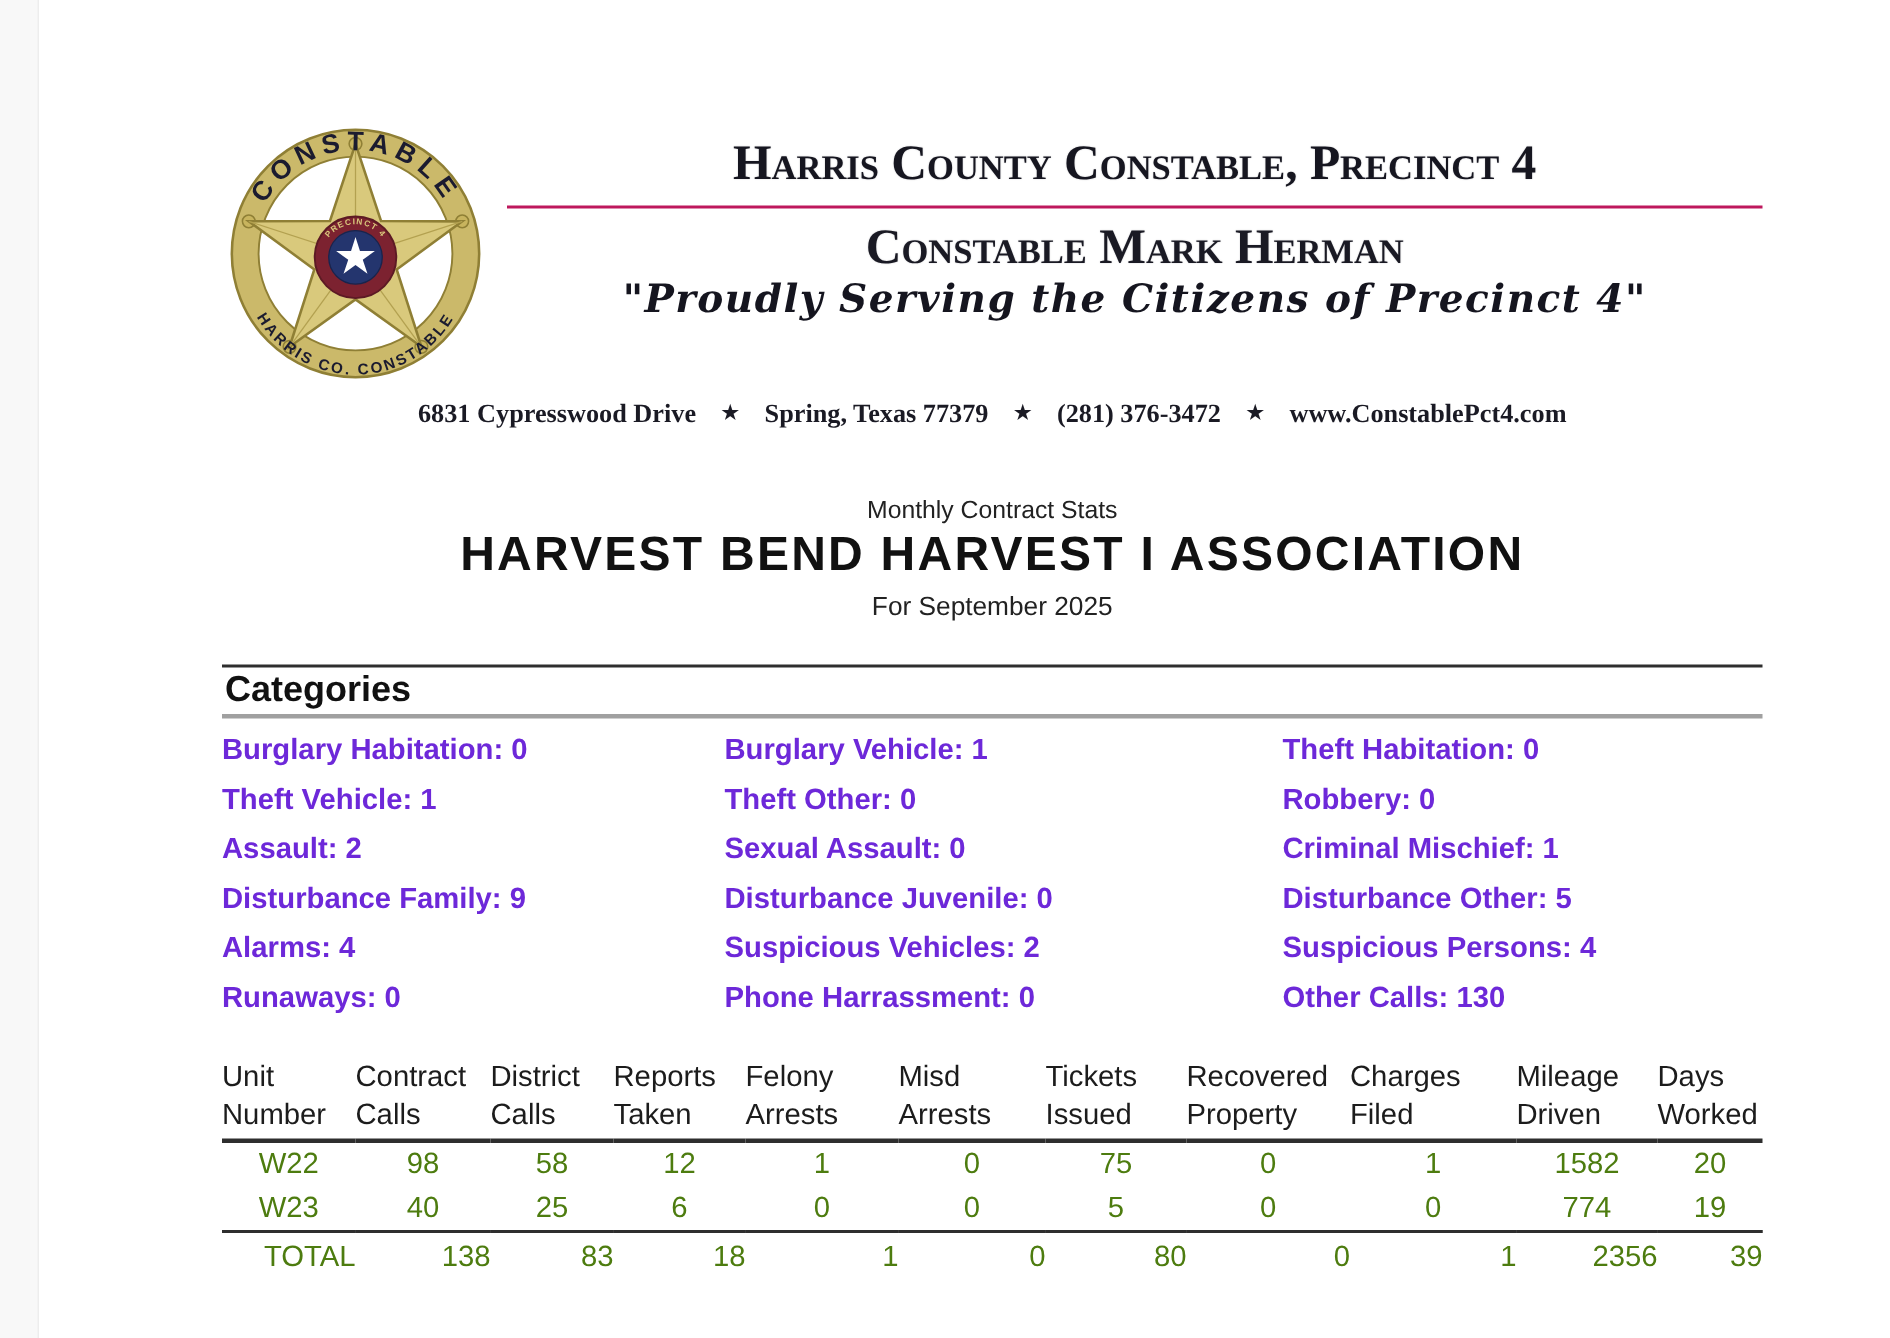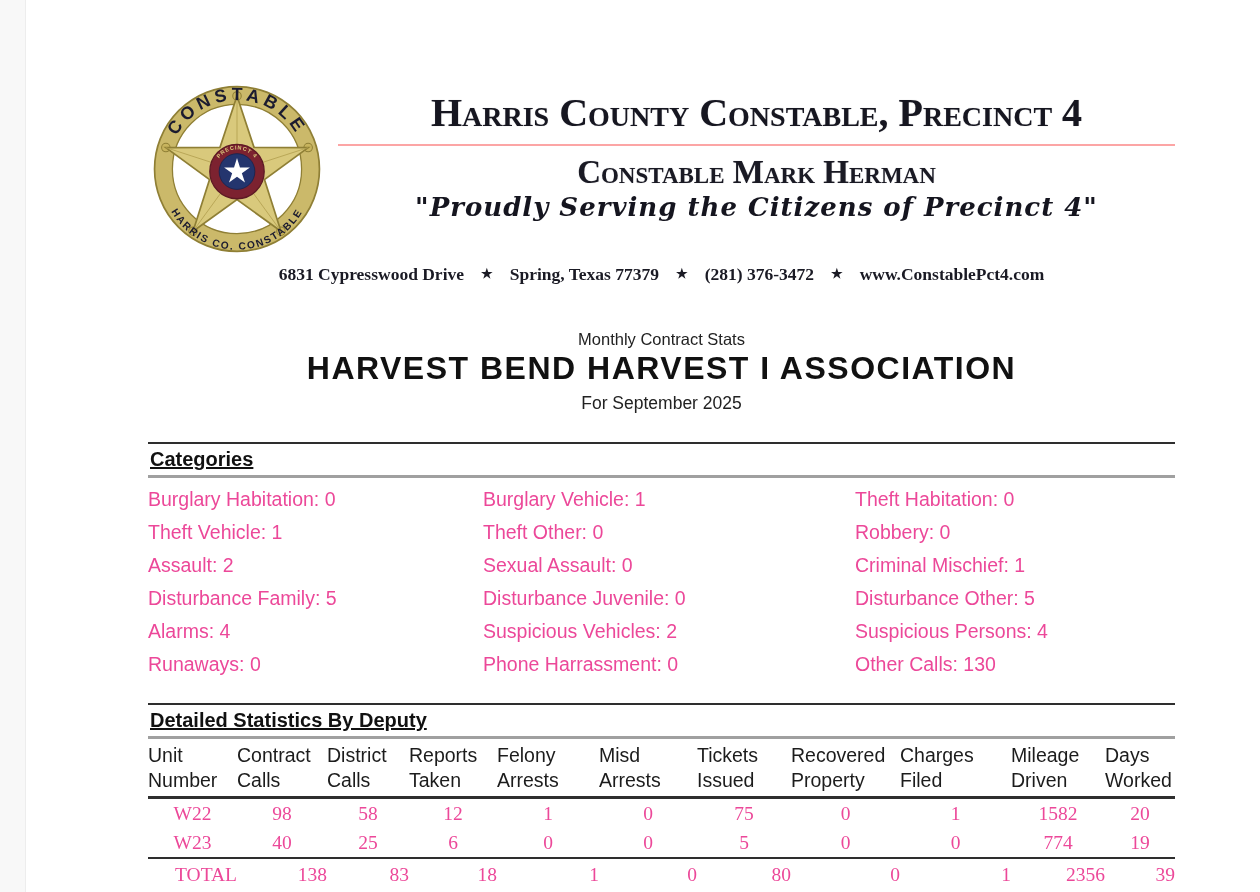--- a/index.html
+++ b/index.html
@@ -33,26 +33,26 @@
   .badge-wrap { flex: 0 0 178px; }
   .lh-text {
     flex: 1 1 auto;
     margin-left: 12px;
     text-align: center;
   }
   .lh-title {
     font-family: "Liberation Serif", serif;
     font-variant: small-caps;
     font-weight: 700;
-    font-size: 40px;
+    font-size: 33px;
     line-height: 1.05;
     white-space: nowrap;
     color: #161620;
     padding: 8px 0 10px 0;
-    border-bottom: 2px solid #fca5a5;
+    border-bottom: 2px solid #be185d;
     text-shadow: 0 0 1px rgba(20,20,30,0.25);
   }
   .lh-sub {
     font-family: "Liberation Serif", serif;
     font-variant: small-caps;
     font-weight: 700;
     font-size: 33px;
     line-height: 1.1;
     margin-top: 8px;
     color: #1a1a24;
@@ -94,34 +94,34 @@
     letter-spacing: 1.5px;
     color: #111;
   }
   .report-period { font-size: 17.5px; line-height: 22px; margin-top: 5px; color: #222; }
   
   .section { margin-top: 28px; }
   .section.stats { margin-top: 22px; }
   .section-heading {
     border-top: 2.5px solid #2e2e2e;
     border-bottom: 3px solid #a0a0a0;
-    font-size: 20px;
+    font-size: 24px;
     font-weight: 700;
     line-height: 24px;
     padding: 3px 2px 4px 2px;
     color: #111;
-    text-decoration: underline;
   }
   .cat-grid {
     display: grid;
     grid-template-columns: 335px 372px 320px;
     padding-top: 5px;
     font-size: 19.5px;
     line-height: 33px;
-    color: #ec4899;
+    color: #6d28d9;
+    font-weight: bold;
   }
   
   .stats-table {
     width: 1027px;
     border-collapse: collapse;
     table-layout: fixed;
     margin-top: 2px;
   }
   .stats-table thead th {
     font-weight: 400;
@@ -130,23 +130,22 @@
     text-align: left;
     vertical-align: top;
     padding: 2px 0 3px 0;
     color: #1c1c1c;
   }
   .stats-table thead tr { border-bottom: 3px solid #2e2e2e; }
   .stats-table tbody td,
   .stats-table tfoot td {
     text-align: center;
     font-size: 19.5px;
-    color: #ec4899;
+    color: #4d7c0f;
     padding: 0;
-    font-family: Liberation Serif, serif;
   }
   .stats-table tbody td { height: 29px; }
   .stats-table tbody tr:last-child { border-bottom: 2.5px solid #2e2e2e; }
   .stats-table tfoot td { height: 32px; text-align: right; }
 </style>
 </head>
 <body>
 
 <div class="left-strip"></div>
 
@@ -215,34 +214,33 @@
     <div class="cat-grid" id="cat-grid">
         <div class="cat-item">Burglary Habitation: 0</div>
         <div class="cat-item">Burglary Vehicle: 1</div>
         <div class="cat-item">Theft Habitation: 0</div>
         <div class="cat-item">Theft Vehicle: 1</div>
         <div class="cat-item">Theft Other: 0</div>
         <div class="cat-item">Robbery: 0</div>
         <div class="cat-item">Assault: 2</div>
         <div class="cat-item">Sexual Assault: 0</div>
         <div class="cat-item">Criminal Mischief: 1</div>
-        <div class="cat-item">Disturbance Family: 5</div>
+        <div class="cat-item">Disturbance Family: 9</div>
         <div class="cat-item">Disturbance Juvenile: 0</div>
         <div class="cat-item">Disturbance Other: 5</div>
         <div class="cat-item">Alarms: 4</div>
         <div class="cat-item">Suspicious Vehicles: 2</div>
         <div class="cat-item">Suspicious Persons: 4</div>
         <div class="cat-item">Runaways: 0</div>
         <div class="cat-item">Phone Harrassment: 0</div>
         <div class="cat-item">Other Calls: 130</div>
       </div>
   </div>
 
   <div class="section stats">
-    <div class="section-heading">Detailed Statistics By Deputy</div>
     <table class="stats-table">
       <colgroup>
         <col style="width:89px">
           <col style="width:90px">
           <col style="width:82px">
         <col style="width:88px">
           <col style="width:102px">
           <col style="width:98px">
         <col style="width:94px">
           <col style="width:109px">

